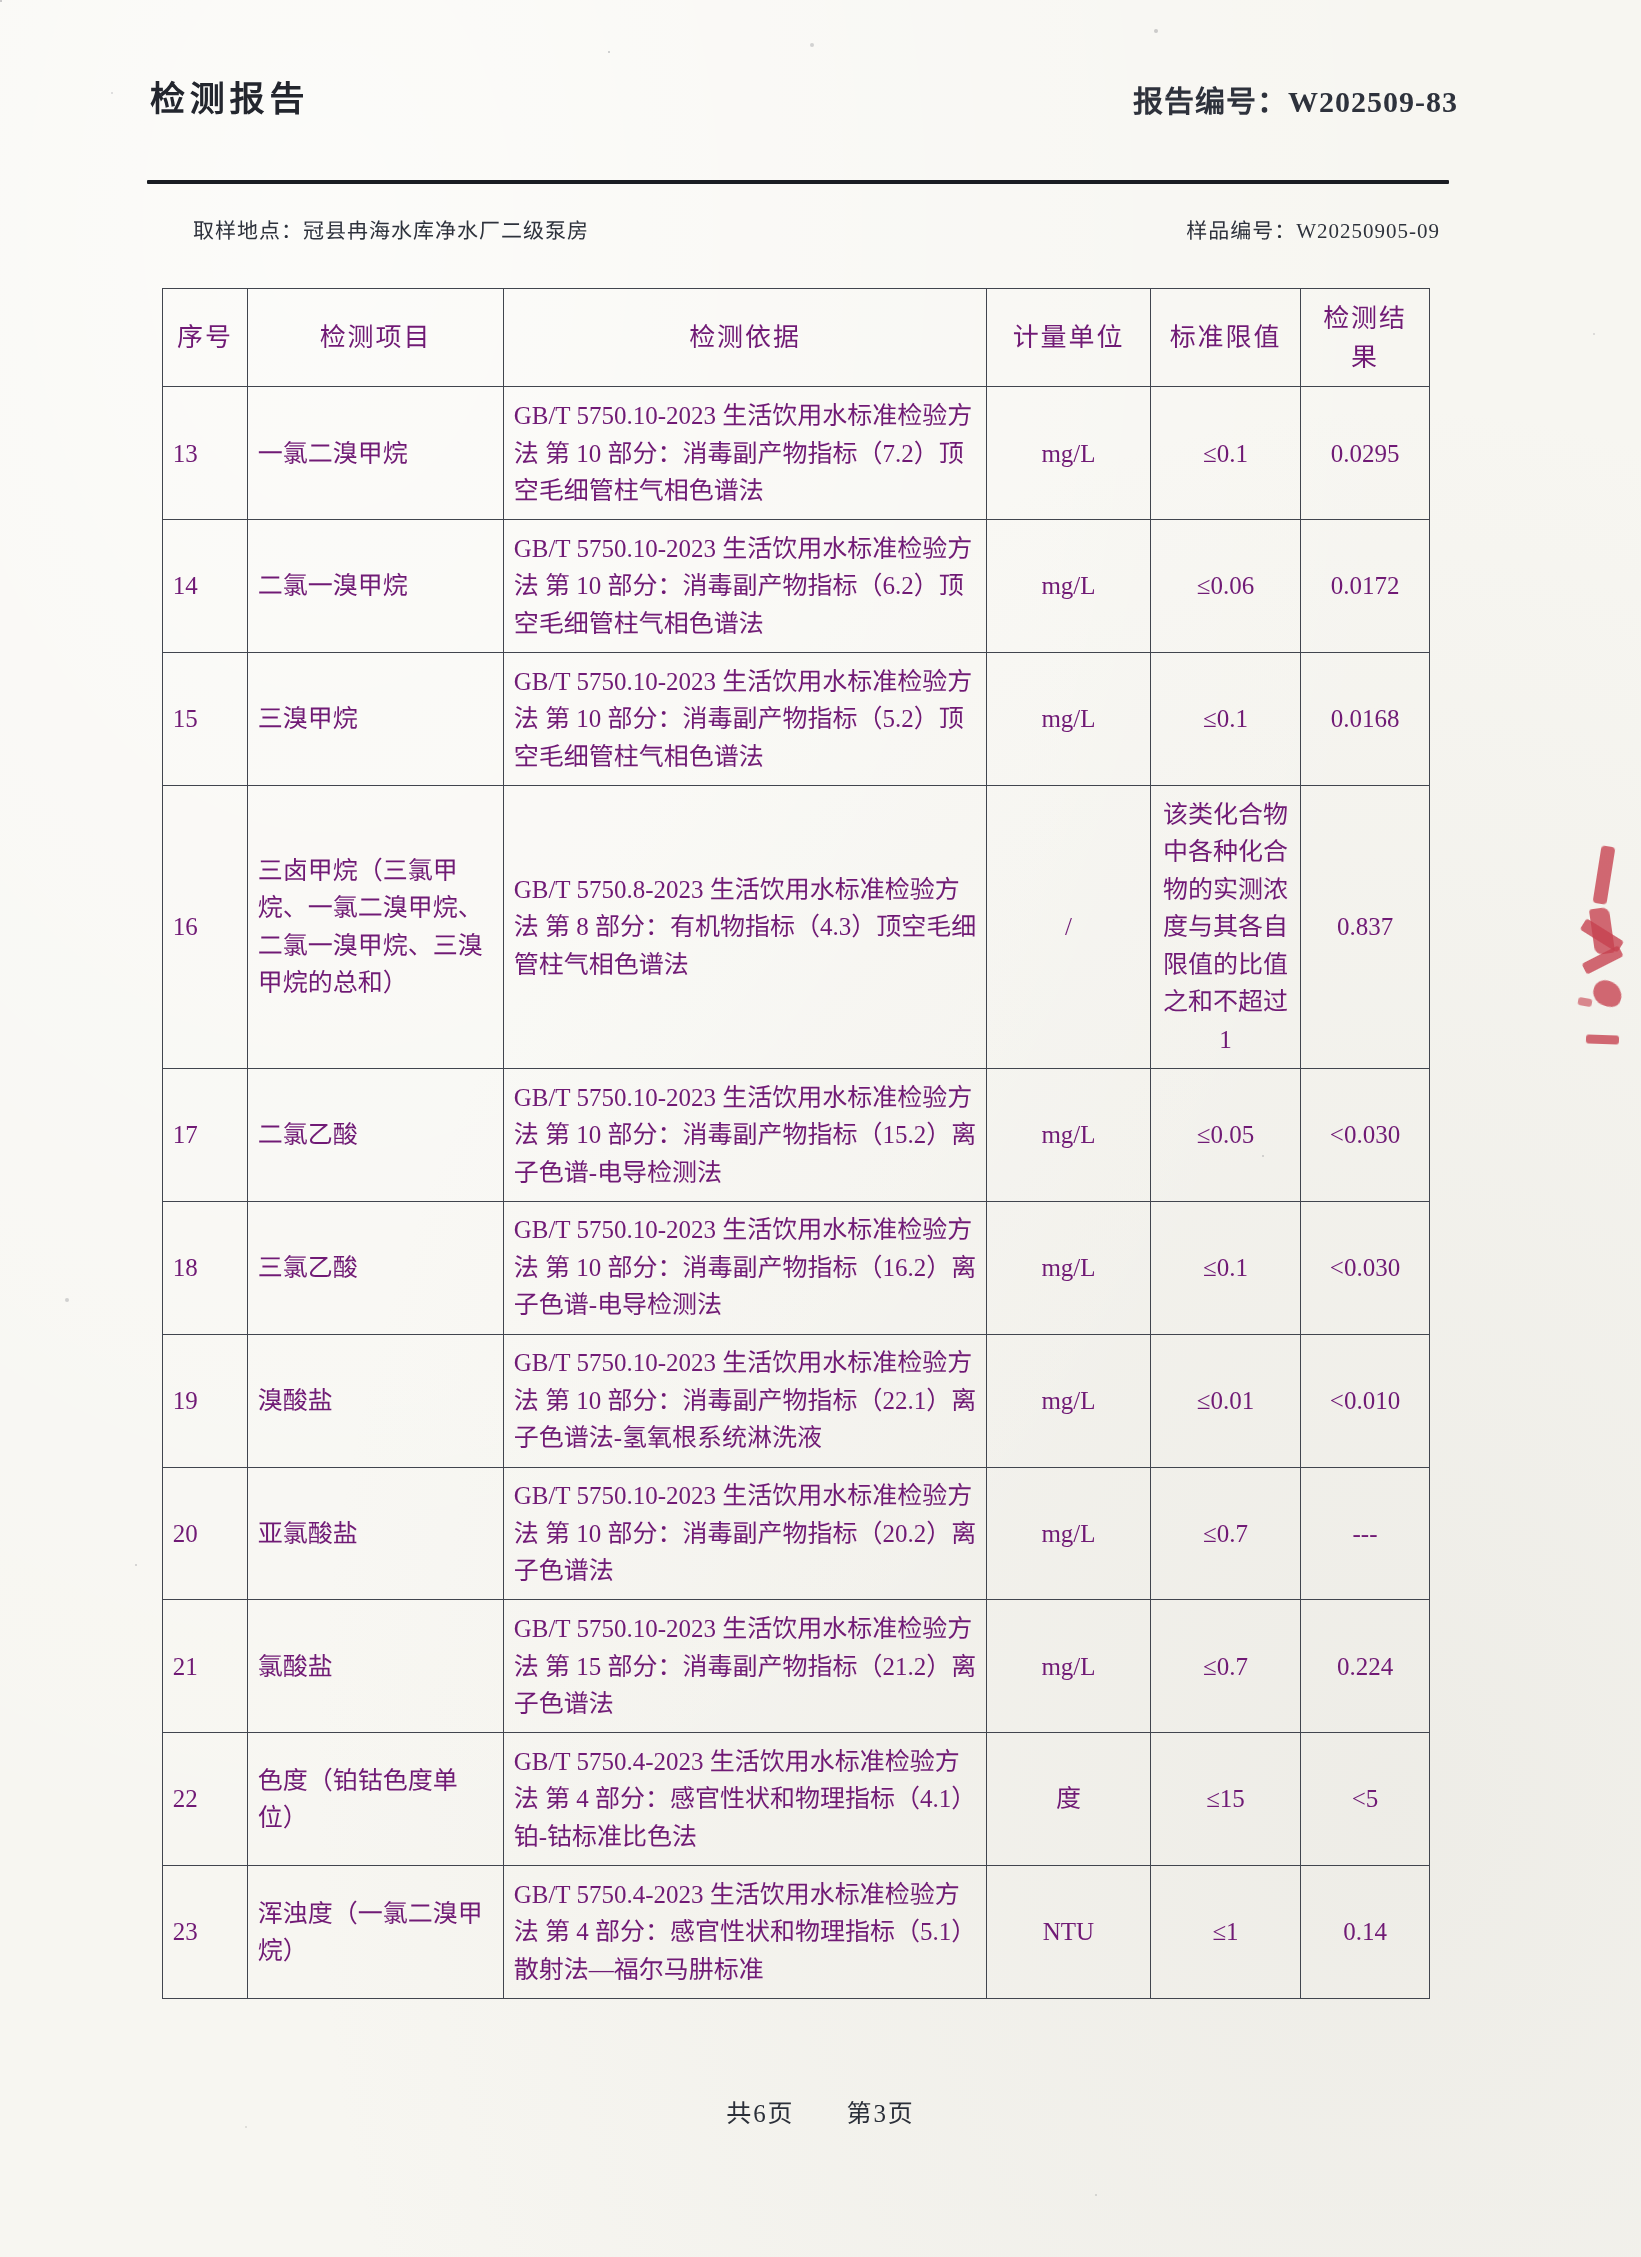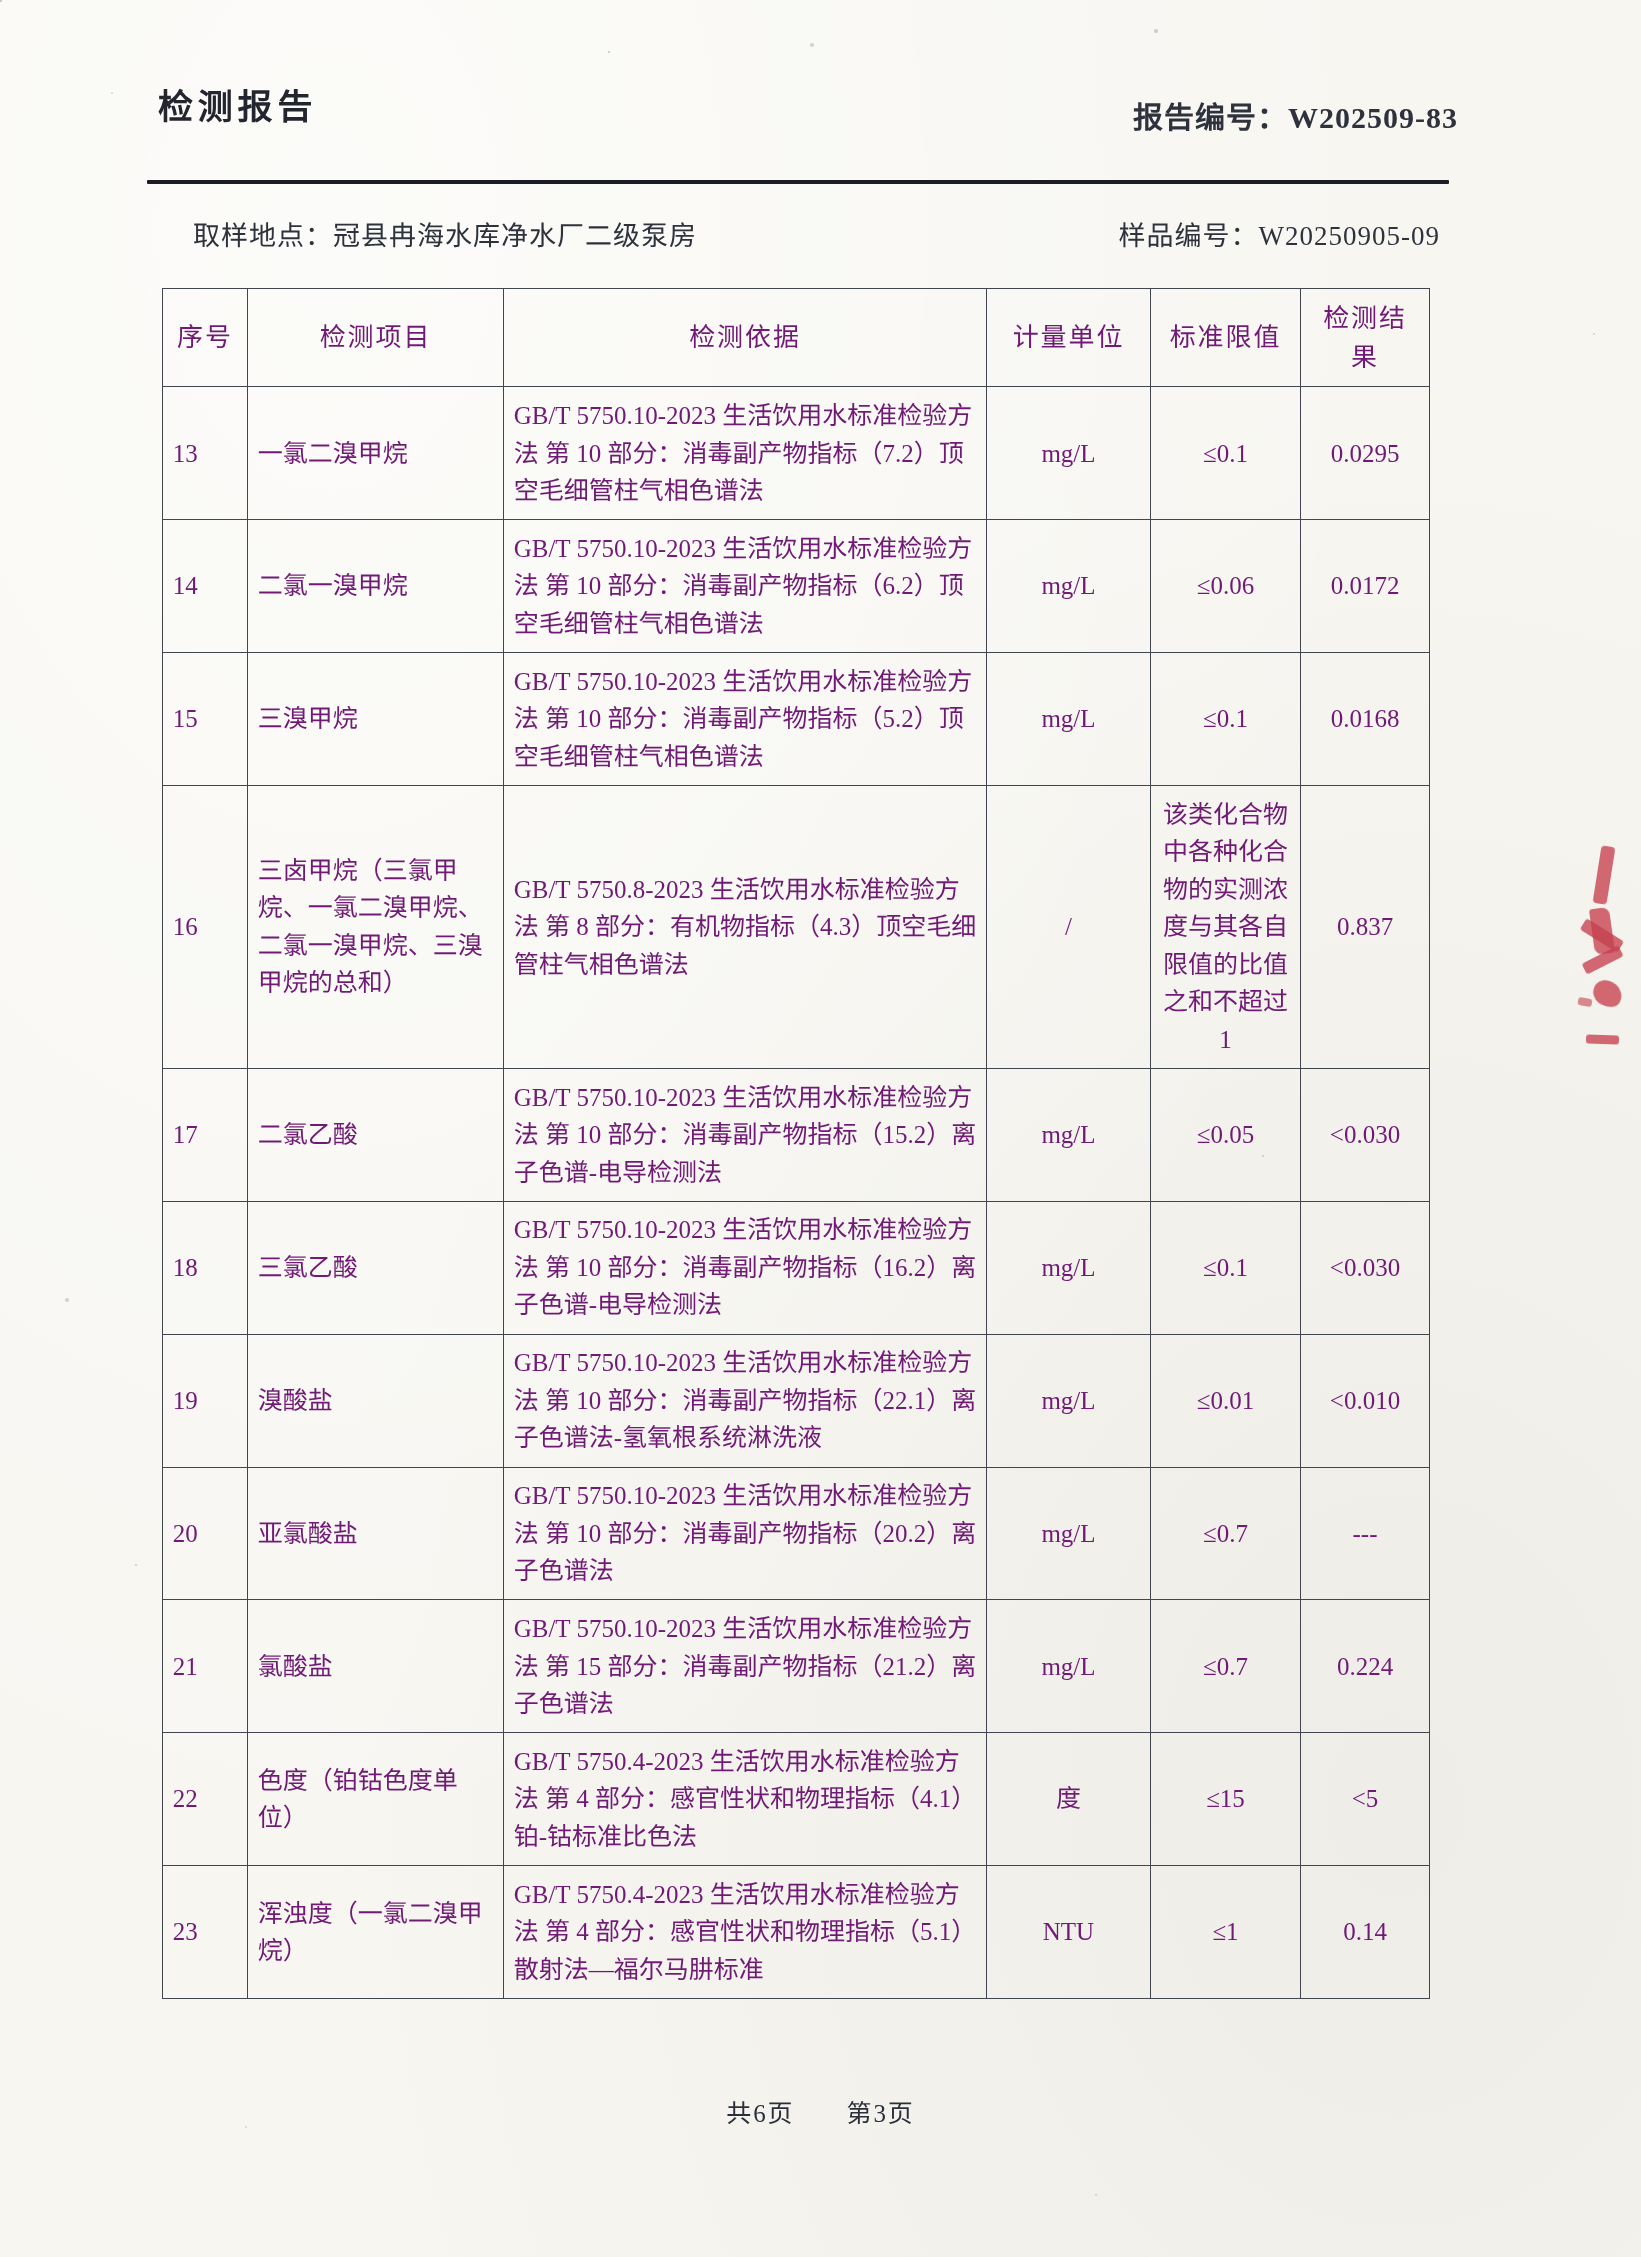--- a/index.html
+++ b/index.html
@@ -32,35 +32,35 @@
       66px 1299px 0 1px rgba(70,72,80,.22), 135px 1564px 0 0 rgba(70,72,80,.25),
       1262px 1155px 0 0 rgba(70,72,80,.25), 1095px 2194px 0 0 rgba(70,72,80,.22),
       245px 2126px 0 0 rgba(70,72,80,.18), 1593px 333px 0 0 rgba(70,72,80,.2);
   }
 
   .header-bar{
     position:absolute;top:70px;left:150px;right:183px;
     display:flex;justify-content:space-between;align-items:flex-end;
   }
   .doc-title{
-    margin:8px;font-family:"Liberation Sans","DejaVu Sans",sans-serif;
+    margin:0;font-family:"Liberation Sans","DejaVu Sans",sans-serif;
     font-size:35px;font-weight:600;letter-spacing:4.8px;color:#23262e;
   }
   .report-no{font-size:30px;font-weight:600;letter-spacing:1px;margin-left:48px;}
   .report-no .num{font-weight:600;}
 
   .rule{
     position:absolute;top:180px;left:147px;width:1302px;height:3.9px;
     background:#1a1d23;border-radius:1px;
   }
 
   .meta-row{
     position:absolute;top:214px;left:193px;width:1247px;
     display:flex;justify-content:space-between;align-items:baseline;
-    font-size:27px;font-weight:500;letter-spacing:1px;
+    font-size:21px;font-weight:500;letter-spacing:1px;
   }
 
   table.report{
     position:absolute;top:288px;left:162px;width:1267px;
     border-collapse:collapse;table-layout:fixed;
     font-size:25px;line-height:1.5;color:#701a75;
   }
   table.report th,table.report td{
     border:1.9px solid var(--border);
     padding:9.7px 9.7px;vertical-align:middle;

